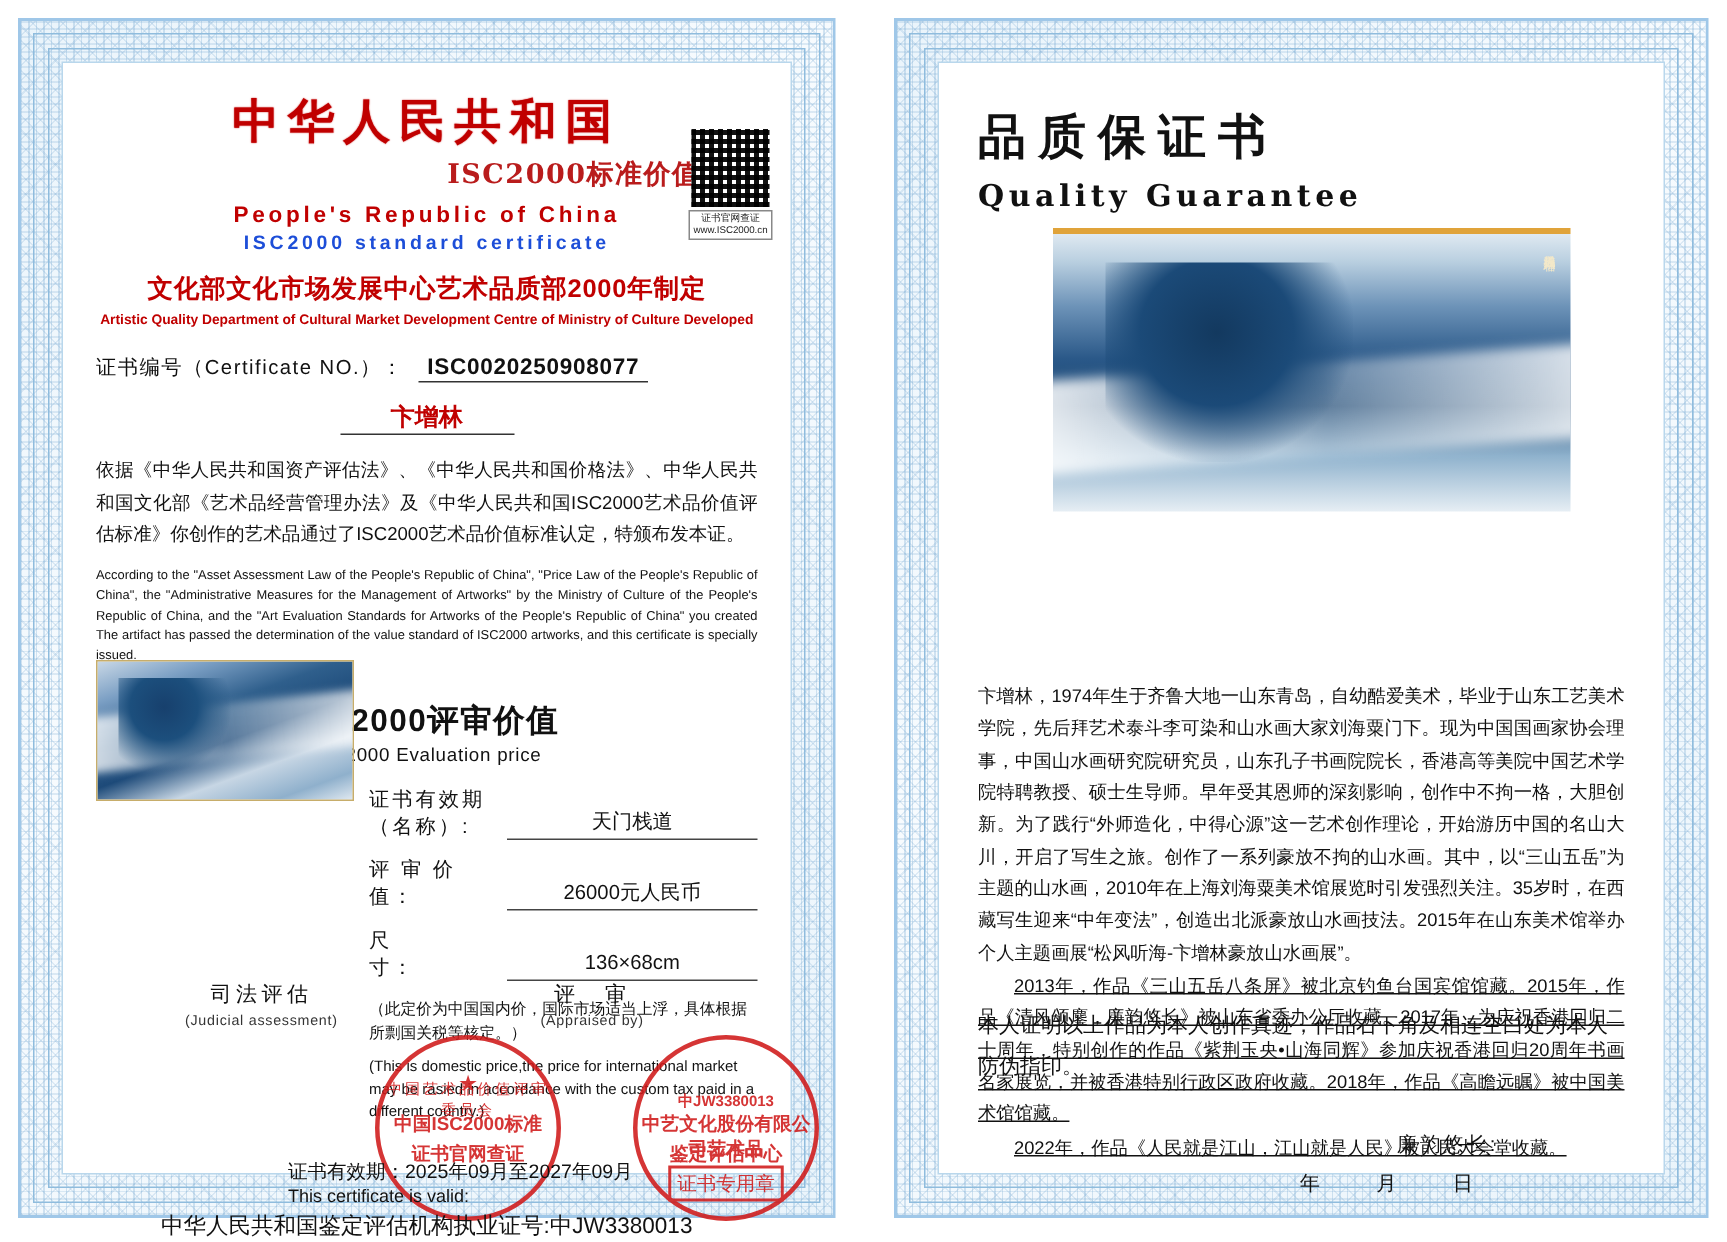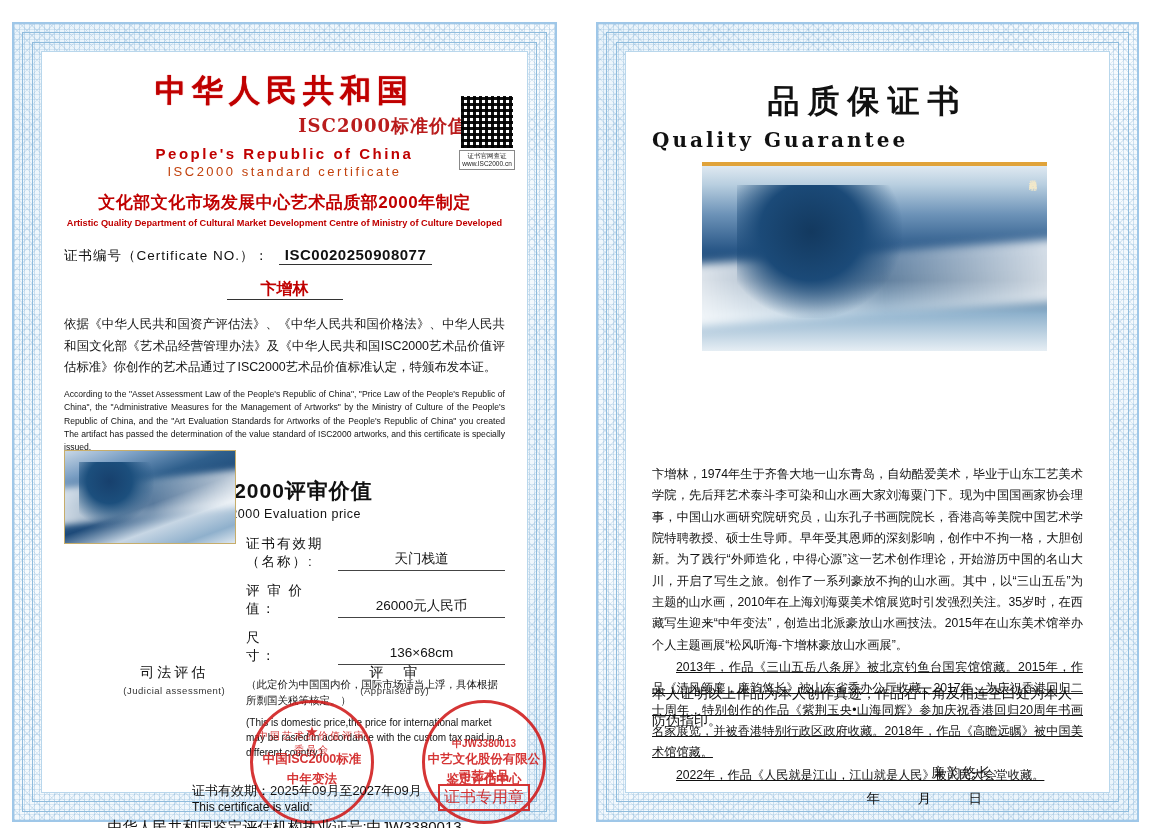--- a/index.html
+++ b/index.html
@@ -2,21 +2,21 @@
 <html><head>
 <meta charset="utf-8">
 <style>
   html,body{margin:0;padding:0;}
   body{
     width:1151px;height:828px;
     background:#ffffff;
     font-family:"Liberation Sans", sans-serif;
     overflow:hidden;
   }
-  .page{position:relative;width:1151px;height:760px;margin-top:10px;}
+  .page{position:relative;width:1151px;height:760px;}
 
   
   .cert{
     position:absolute;
     background:#ffffff;
     border:2px solid #9fc7e8;
     box-sizing:border-box;
   }
   .cert-left{left:12px;top:12px;width:545px;height:800px;}
   .cert-right{left:596px;top:12px;width:543px;height:800px;}
@@ -69,23 +69,23 @@
   .title-en{
     text-align:center;
     color:#c00000;
     font-size:15px;
     font-weight:bold;
     letter-spacing:2.5px;
     margin-top:7px;
   }
   .title-en2{
     text-align:center;
-    color:#c2410c;
+    color:#1d4ed8;
     font-size:13px;
-    font-weight:normal;
+    font-weight:bold;
     letter-spacing:2.5px;
     margin-top:2px;
   }
   .sub-cn{
     text-align:center;
     color:#c00000;
     font-weight:bold;
     font-size:17px;
     margin-top:12px;
     letter-spacing:.5px;
@@ -195,37 +195,37 @@
   .seal .l1{top:48px;}
   .seal .l2{top:68px;}
   .seal-arc{
     position:absolute;left:0;right:0;top:26px;text-align:center;font-size:10px;letter-spacing:2px;
   }
   .seal-num{
     position:absolute;left:0;right:0;top:34px;text-align:center;font-size:10px;font-weight:bold;
   }
   .seal-box{
     position:absolute;left:50%;transform:translateX(-50%);bottom:10px;
-    border:2px solid #d01a1a;font-size:16px;padding:1px 4px;white-space:nowrap;
+    border:2px solid #d01a1a;font-size:13px;padding:1px 4px;white-space:nowrap;
   }
 
   .valid-line{
     position:absolute;left:150px;top:730px;font-size:13px;color:#111;
   }
   .valid-en{
     position:absolute;left:150px;top:748px;font-size:12px;color:#111;
   }
   .license-line{
     position:absolute;left:0;right:0;top:766px;text-align:center;font-size:15px;color:#111;
   }
 
   
   .rc{position:absolute;left:0;top:0;right:0;bottom:0;padding:10px 26px;box-sizing:border-box;}
   .r-title{
-    text-align:center;font-family:"DejaVu Serif", serif;font-weight:bold;
+    font-family:"DejaVu Serif", serif;font-weight:bold;
     font-size:32px;letter-spacing:8px;color:#111;margin-top:18px;
   }
   .r-title-en{
     text-align:left;font-family:"DejaVu Serif", serif;font-weight:bold;
     font-size:20px;letter-spacing:3px;color:#111;margin-top:4px;
   }
   .artwork-right{
     position:absolute;left:76px;top:110px;width:345px;height:185px;
     border-top:4px solid #e0a33a;
     background:linear-gradient(180deg,#dfe9f1 0%,#b9cfe0 10%,#6d93b8 26%,#2a5888 45%,#1b4773 62%,#8fb2cd 80%,#e6eef4 100%);
@@ -331,21 +331,21 @@
           <div class="sign-col">
             <span>评　审</span>
             <span class="en">(Appraised by)</span>
           </div>
         </div>
 
         <div class="seal seal-left">
           <div class="seal-arc">中国艺术品价值评审委员会</div>
           <div class="star">★</div>
           <div class="l1">中国ISC2000标准</div>
-          <div class="l2">中年变法</div>
+          <div class="l2">证书官网查证</div>
         </div>
 
         <div class="seal seal-right">
           <div class="seal-num">中JW3380013</div>
           <div class="l1">中艺文化股份有限公司艺术品</div>
           <div class="l2">鉴定评估中心</div>
           <div class="seal-box">证书专用章</div>
         </div>
 
         <div class="valid-line">证书有效期：2025年09月至2027年09月</div>

